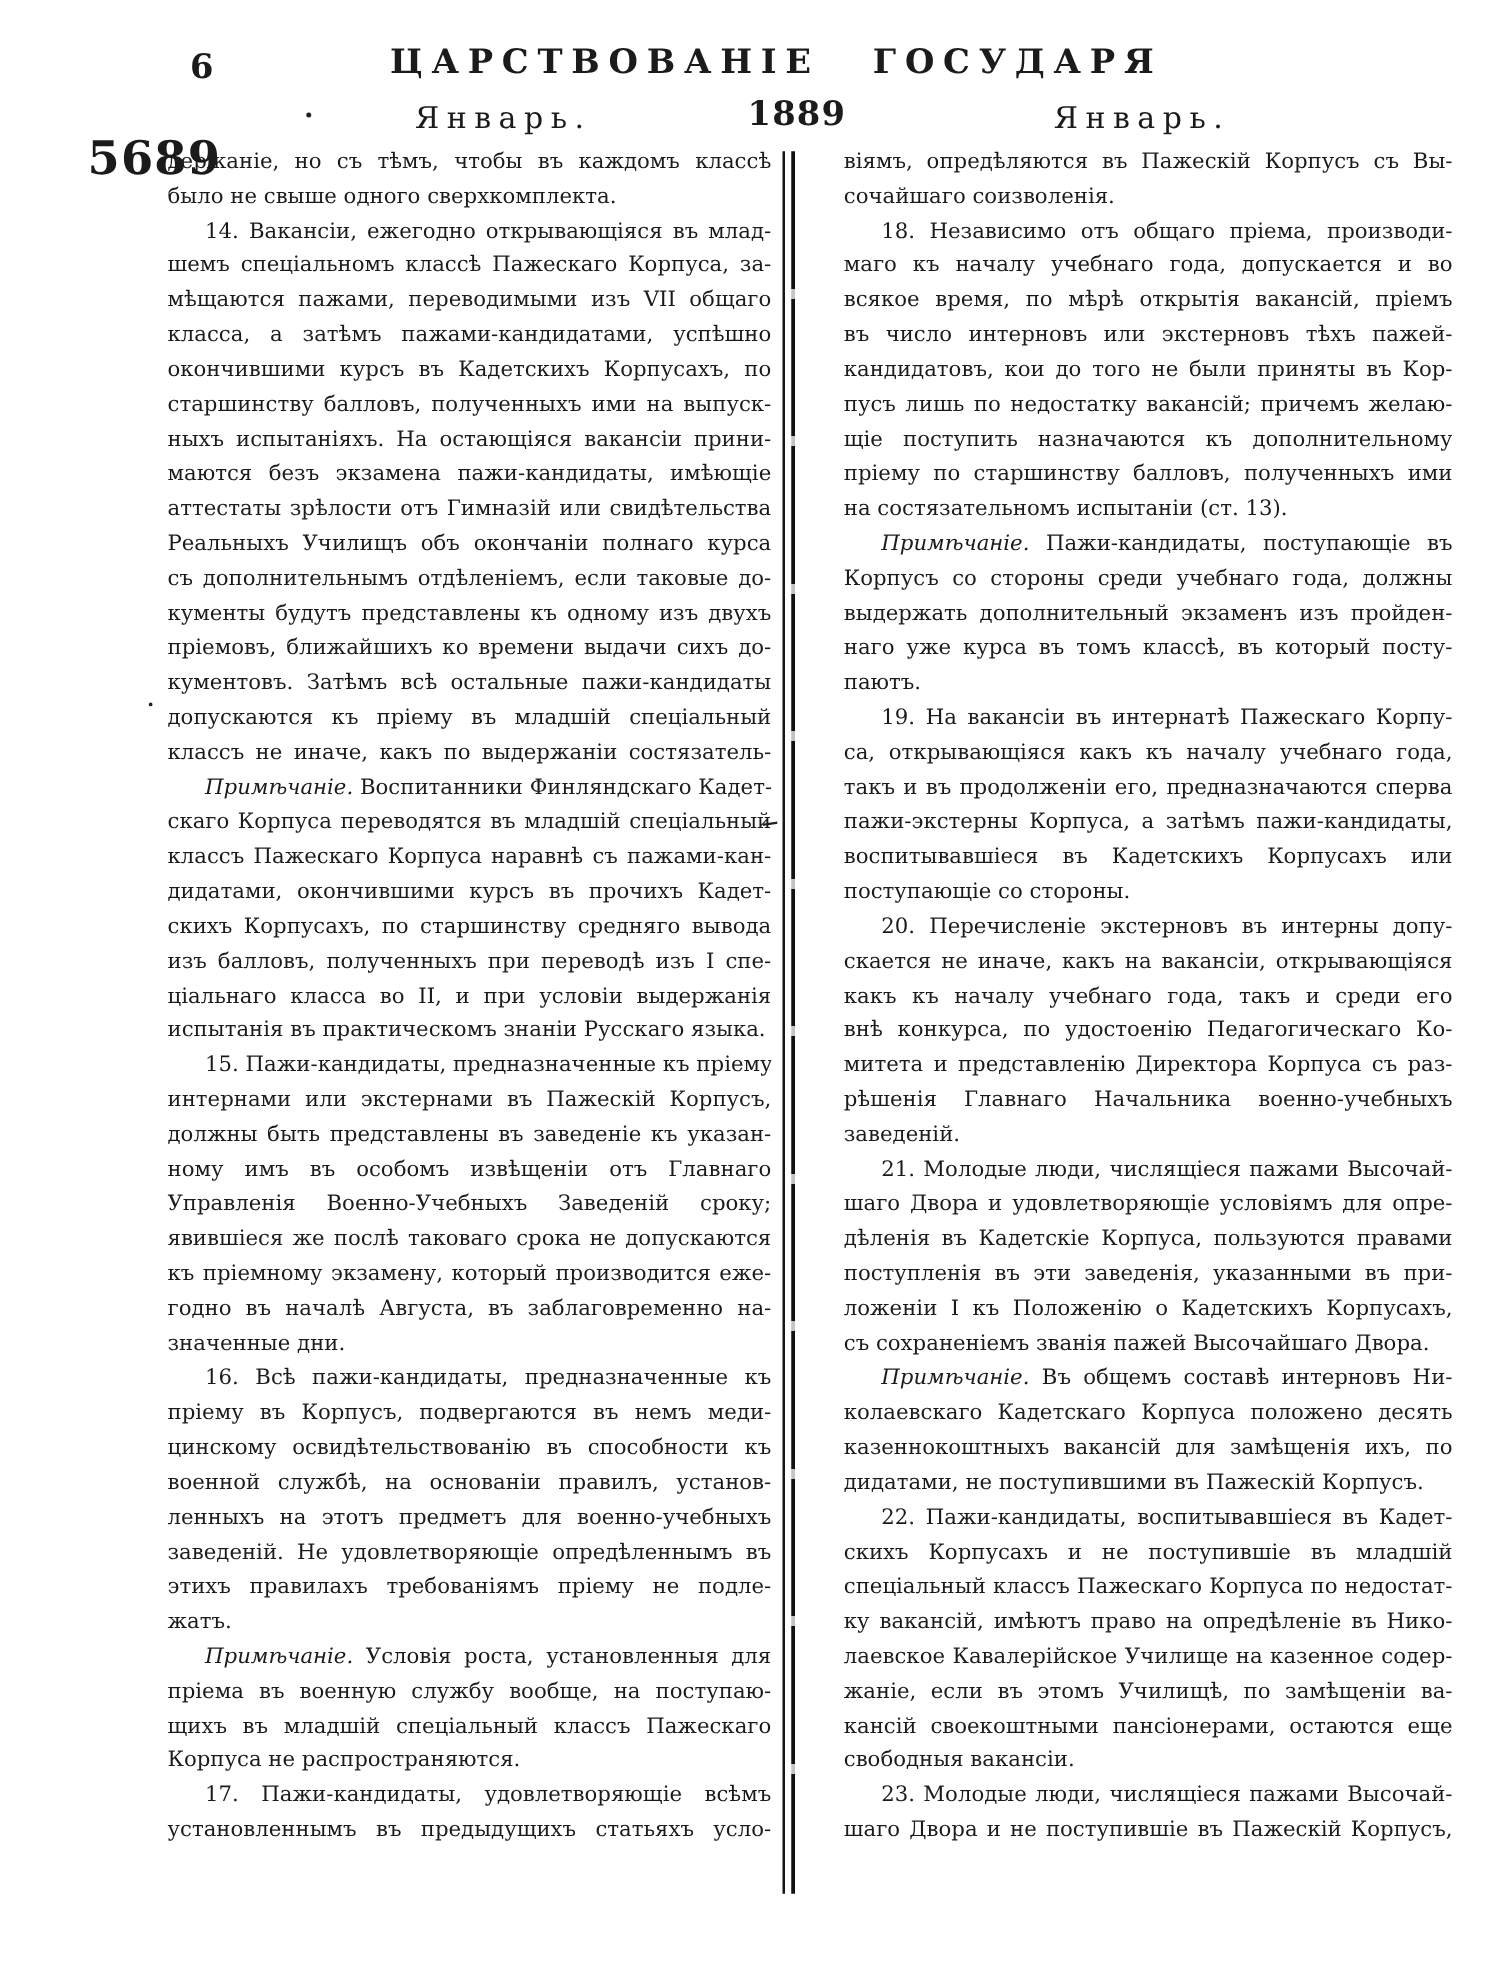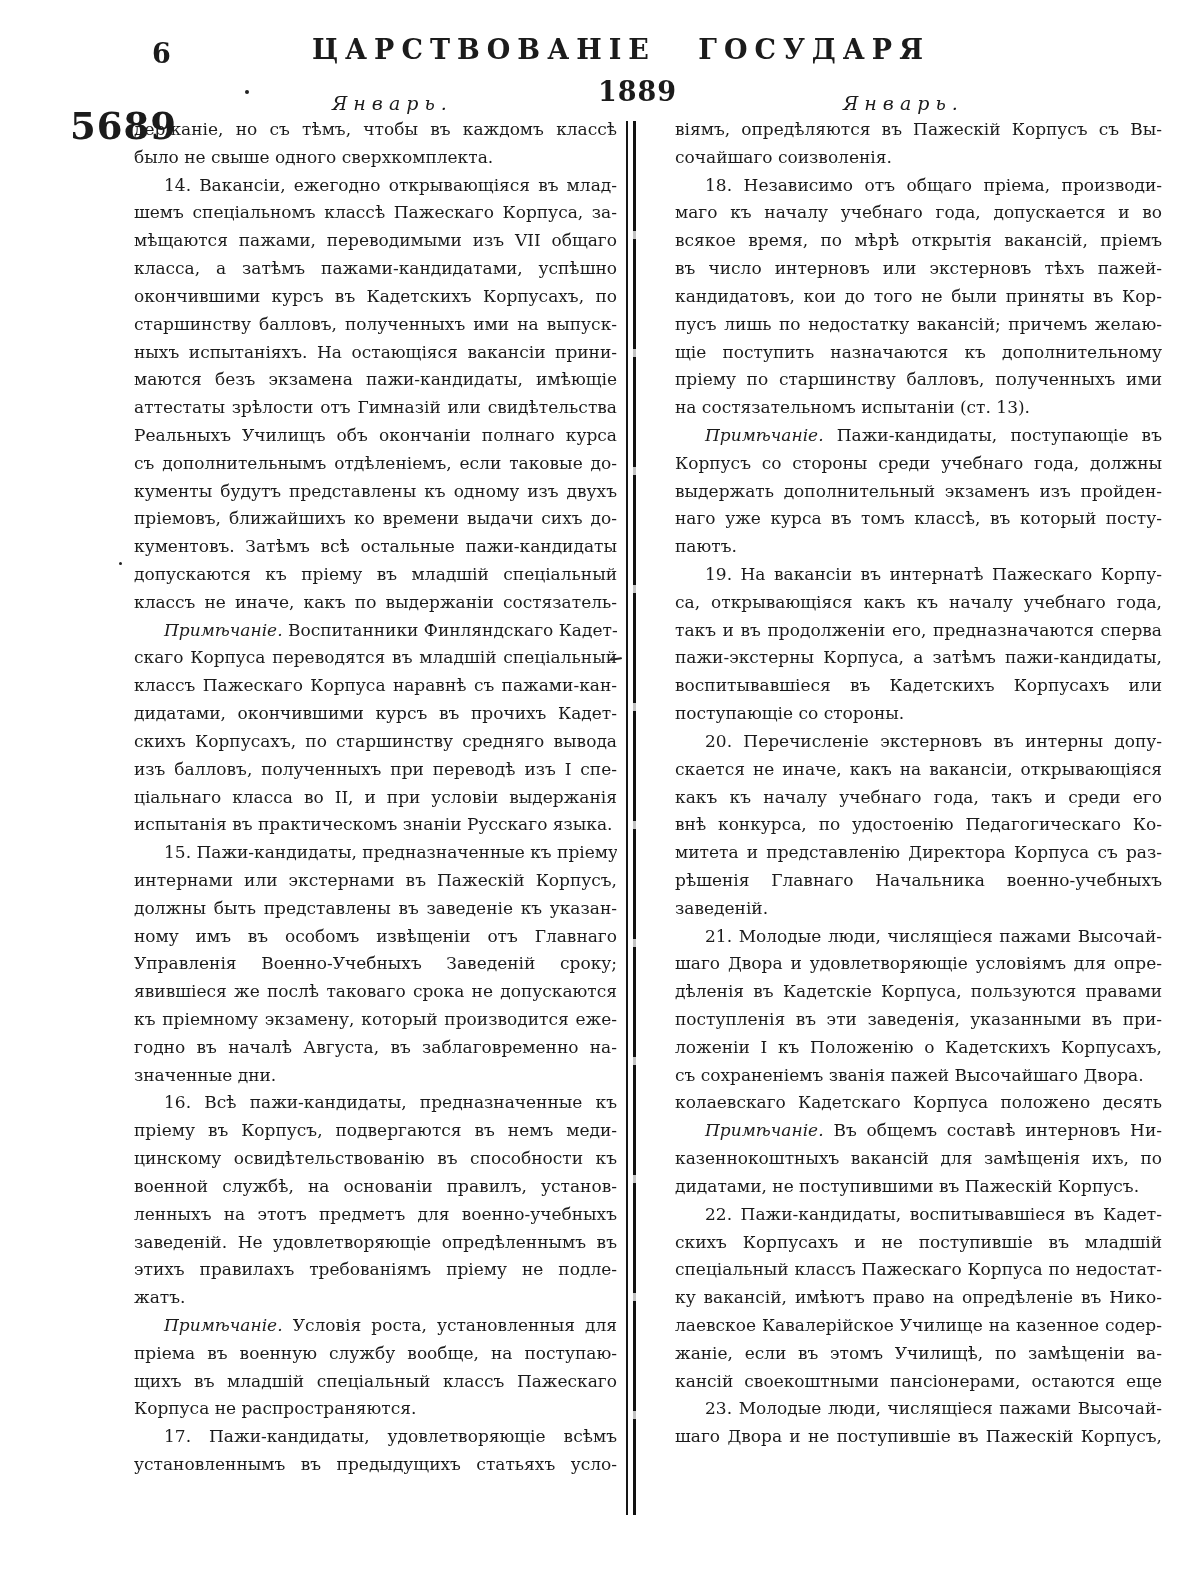--- a/index.html
+++ b/index.html
@@ -15,22 +15,22 @@
     position:absolute;left:152px;top:38px;
     font-size:27px;font-weight:bold;
   }
   .main-title{
     position:absolute;left:60px;right:18px;top:34px;
     text-align:center;
     font-size:27px;font-weight:bold;
     letter-spacing:7px;word-spacing:26px;
   }
   .month{
-    position:absolute;top:92px;
-    font-style:italic;font-size:19px;
+    position:absolute;top:80px;
+    font-size:24px;
     letter-spacing:6px;
   }
   .month-left{left:332px;}
   .month-right{left:843px;}
   .year{
     position:absolute;left:75px;right:0;top:76px;
     text-align:center;
     font-size:27px;font-weight:bold;letter-spacing:1px;
   }
   .law-number{
@@ -172,31 +172,32 @@
       <div class="line">внѣ конкурса, по удостоенію Педагогическаго Ко-</div>
       <div class="line">митета и представленію Директора Корпуса съ раз-</div>
       <div class="line">рѣшенія Главнаго Начальника военно-учебныхъ</div>
       <div class="line end">заведеній.</div>
       <div class="line indent">21. Молодые люди, числящіеся пажами Высочай-</div>
       <div class="line">шаго Двора и удовлетворяющіе условіямъ для опре-</div>
       <div class="line">дѣленія въ Кадетскіе Корпуса, пользуются правами</div>
       <div class="line">поступленія въ эти заведенія, указанными въ при-</div>
       <div class="line">ложеніи I къ Положенію о Кадетскихъ Корпусахъ,</div>
       <div class="line end">съ сохраненіемъ званія пажей Высочайшаго Двора.</div>
+      <div class="line indent"><i>Примѣчаніе.</i> Въ общемъ составѣ интерновъ Ни-</div>
       <div class="line">колаевскаго Кадетскаго Корпуса положено десять</div>
-      <div class="line indent"><i>Примѣчаніе.</i> Въ общемъ составѣ интерновъ Ни-</div>
       <div class="line">казеннокоштныхъ вакансій для замѣщенія ихъ, по</div>
       <div class="line end">дидатами, не поступившими въ Пажескій Корпусъ.</div>
       <div class="line indent">22. Пажи-кандидаты, воспитывавшіеся въ Кадет-</div>
       <div class="line">скихъ Корпусахъ и не поступившіе въ младшій</div>
       <div class="line">спеціальный классъ Пажескаго Корпуса по недостат-</div>
       <div class="line">ку вакансій, имѣютъ право на опредѣленіе въ Нико-</div>
       <div class="line">лаевское Кавалерійское Училище на казенное содер-</div>
       <div class="line">жаніе, если въ этомъ Училищѣ, по замѣщеніи ва-</div>
       <div class="line">кансій своекоштными пансіонерами, остаются еще</div>
+      <div class="line end">свободныя вакансіи.</div>
       <div class="line indent">23. Молодые люди, числящіеся пажами Высочай-</div>
       <div class="line">шаго Двора и не поступившіе въ Пажескій Корпусъ,</div>
     </div>
 
   <div class="speck speck-a"></div>
   <div class="speck speck-b"></div>
   <div class="speck speck-c"></div>
 
 </div>
 

